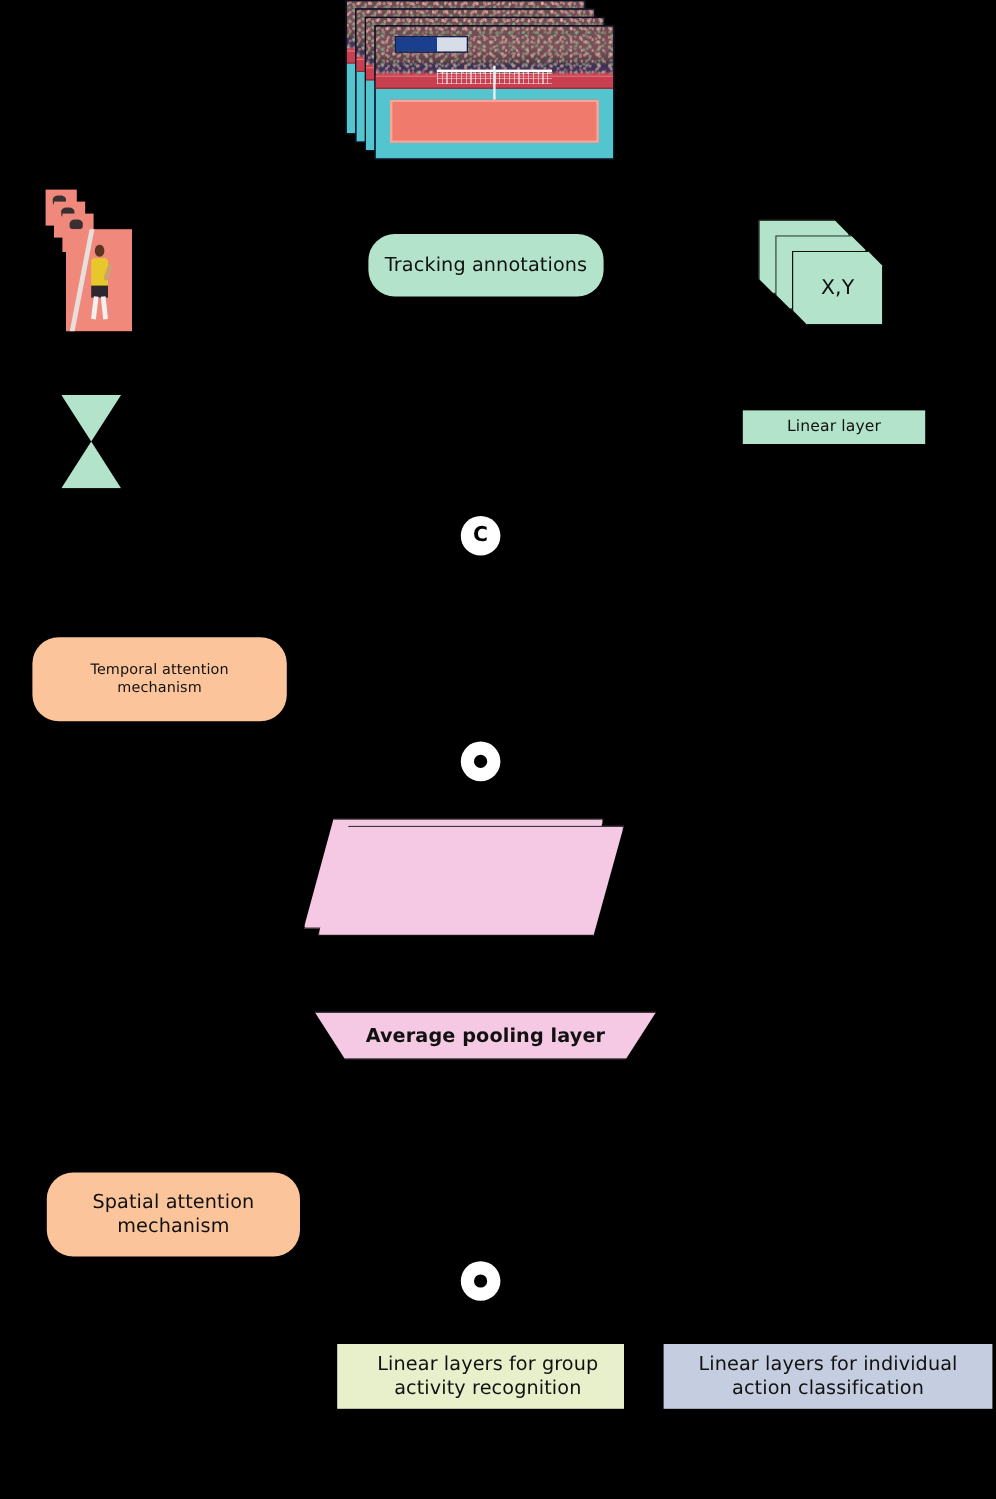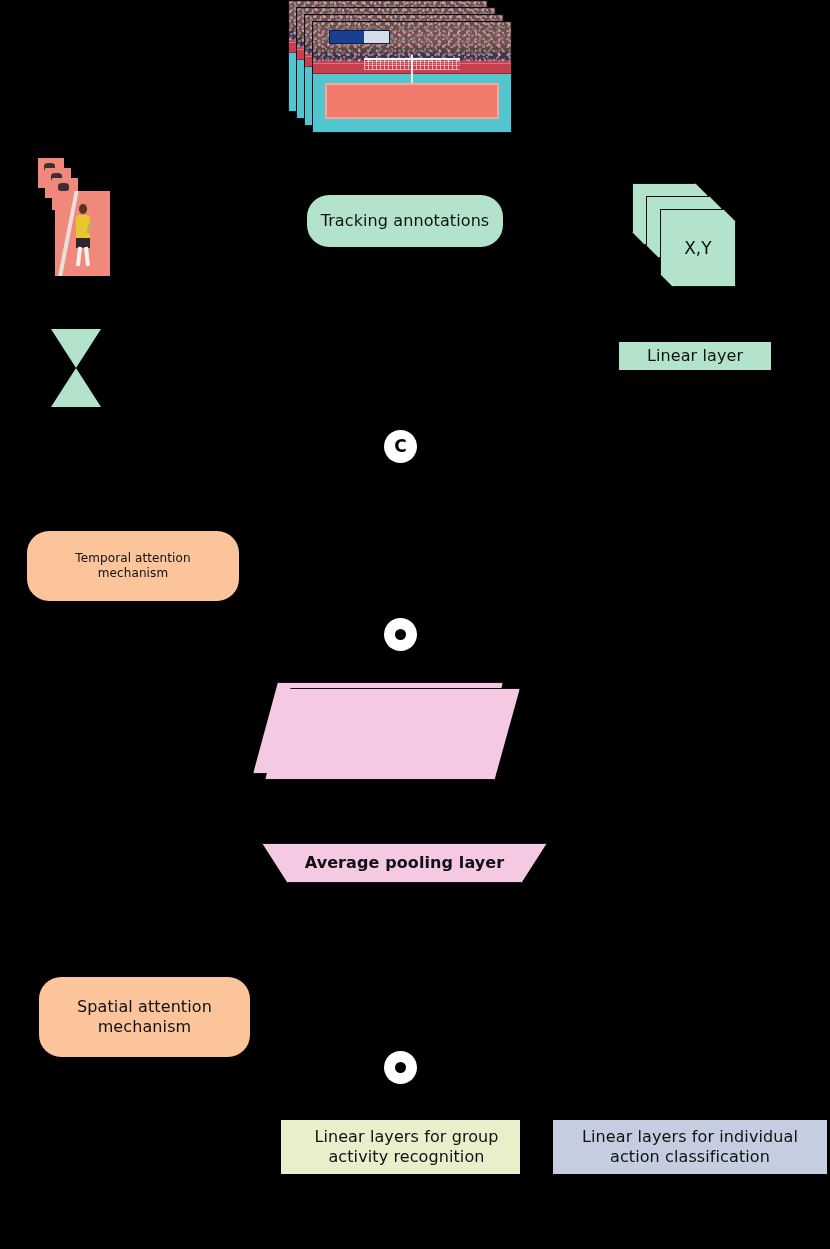--- a/index.html
+++ b/index.html
@@ -366,29 +366,29 @@
     </div>
   </div>
 
   <div class="node pill" style="left:307px; top:195px; width:196px; height:52px; background:#b3e4cb;">
     <span class="label" style="font-size:16px;">Tracking annotations</span>
   </div>
 
   <div class="frame-stack" style="left:632px; top:183px; width:105px; height:92px;">
     <div class="card" style="left:0px; top:0px; width:76px; height:62px;"></div>
     <div class="card" style="left:14px; top:13px; width:76px; height:62px;"></div>
-    <div class="card stack-front" style="left:28px; top:26px; width:76px; height:78px;">
+    <div class="card stack-front" style="left:28px; top:26px; width:76px; height:62px;">
       <span class="label" style="font-size:17px;">X,Y</span>
     </div>
   </div>
 
   <div class="bowtie" style="left:51px; top:329px; width:50px; height:78px;"></div>
 
   <div class="node rect" style="left:619px; top:342px; width:152px; height:28px; background:#b3e4cb;">
-    <span class="label" style="font-size:16px;">Linear layer</span>
+    <span class="label" style="font-size:13px;">Linear layer</span>
   </div>
 
   <div class="op" style="left:384px; top:430px; width:33px; height:33px;">
     <span class="glyph-c">C</span>
   </div>
 
   <div class="node pill" style="left:27px; top:531px; width:212px; height:70px; background:#fbc49a;">
     <span class="label" style="font-size:12px;">Temporal attention
 mechanism</span>
   </div>
@@ -399,21 +399,21 @@
 
   <div class="frame-stack" style="left:253px; top:682px; width:300px; height:105px;">
     <div class="trap-wide" style="left:0px; top:0px; width:250px; height:92px;"></div>
     <div class="trap-wide" style="left:12px; top:6px; width:255px; height:92px;"></div>
   </div>
 
   <div class="trap-narrow" style="left:262px; top:843px; width:285px; height:40px; display:flex; align-items:center; justify-content:center;">
     <span class="label" style="font-size:16px;font-weight:bold;">Average pooling layer</span>
   </div>
 
-  <div class="node pill" style="left:39px; top:977px; width:211px; height:80px; background:#fbc49a;">
+  <div class="node pill" style="left:39px; top:977px; width:211px; height:70px; background:#fbc49a;">
     <span class="label" style="font-size:16px;">Spatial attention
 mechanism</span>
   </div>
 
   <div class="op" style="left:384px; top:1051px; width:33px; height:33px;">
     <span class="glyph-dot"></span>
   </div>
 
   <div class="node rect" style="left:281px; top:1120px; width:239px; height:54px; background:#e8f0cb;">
     <span class="label" style="font-size:16px;margin-left:12px;">Linear layers for group

